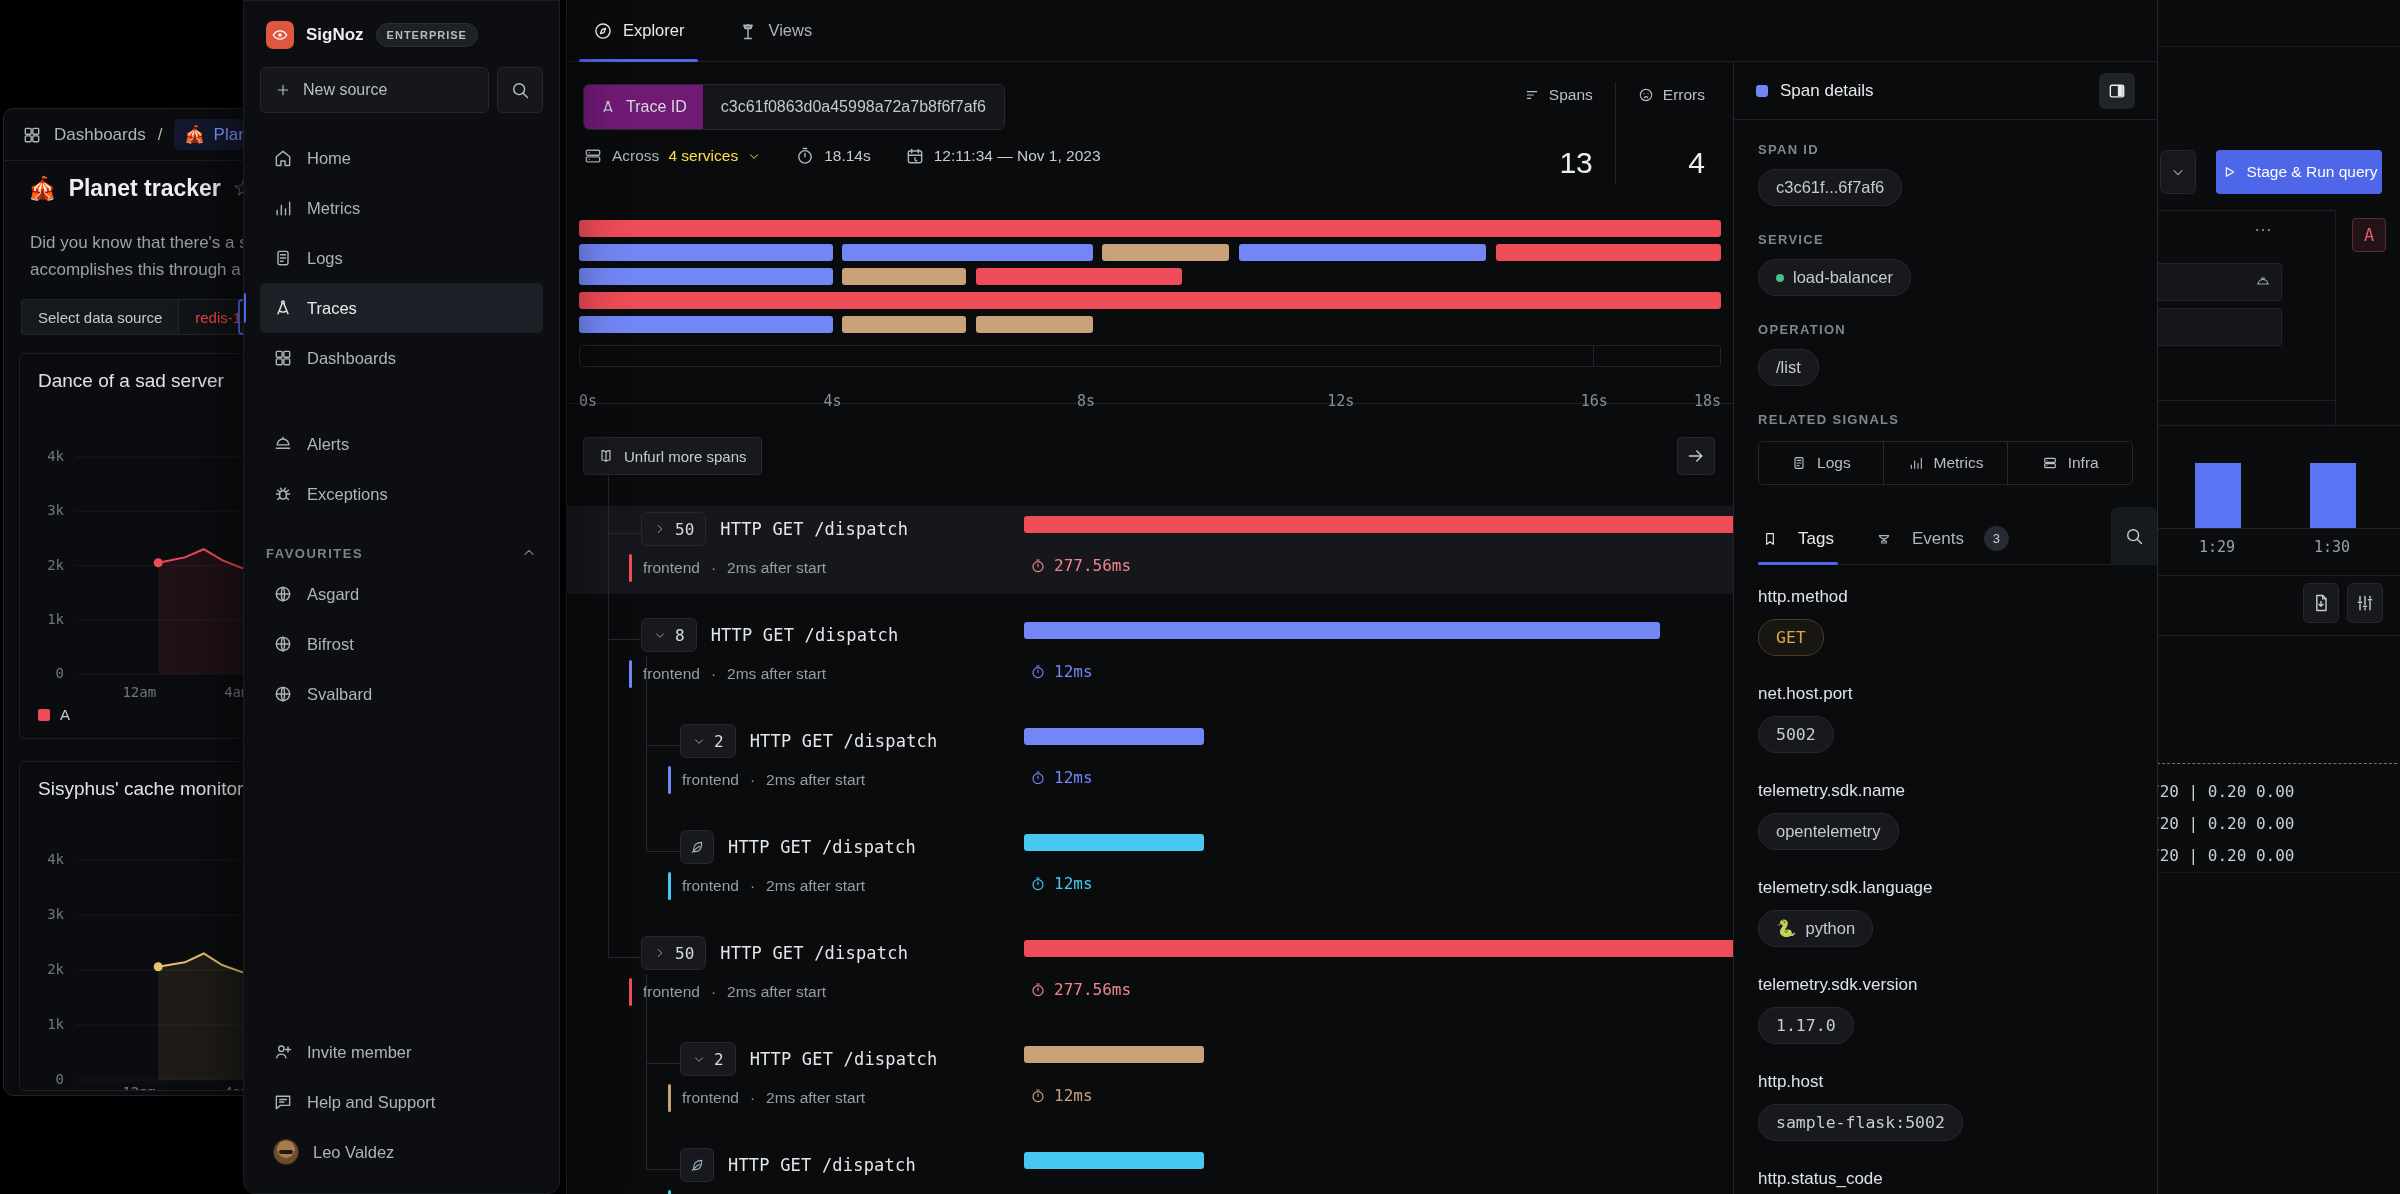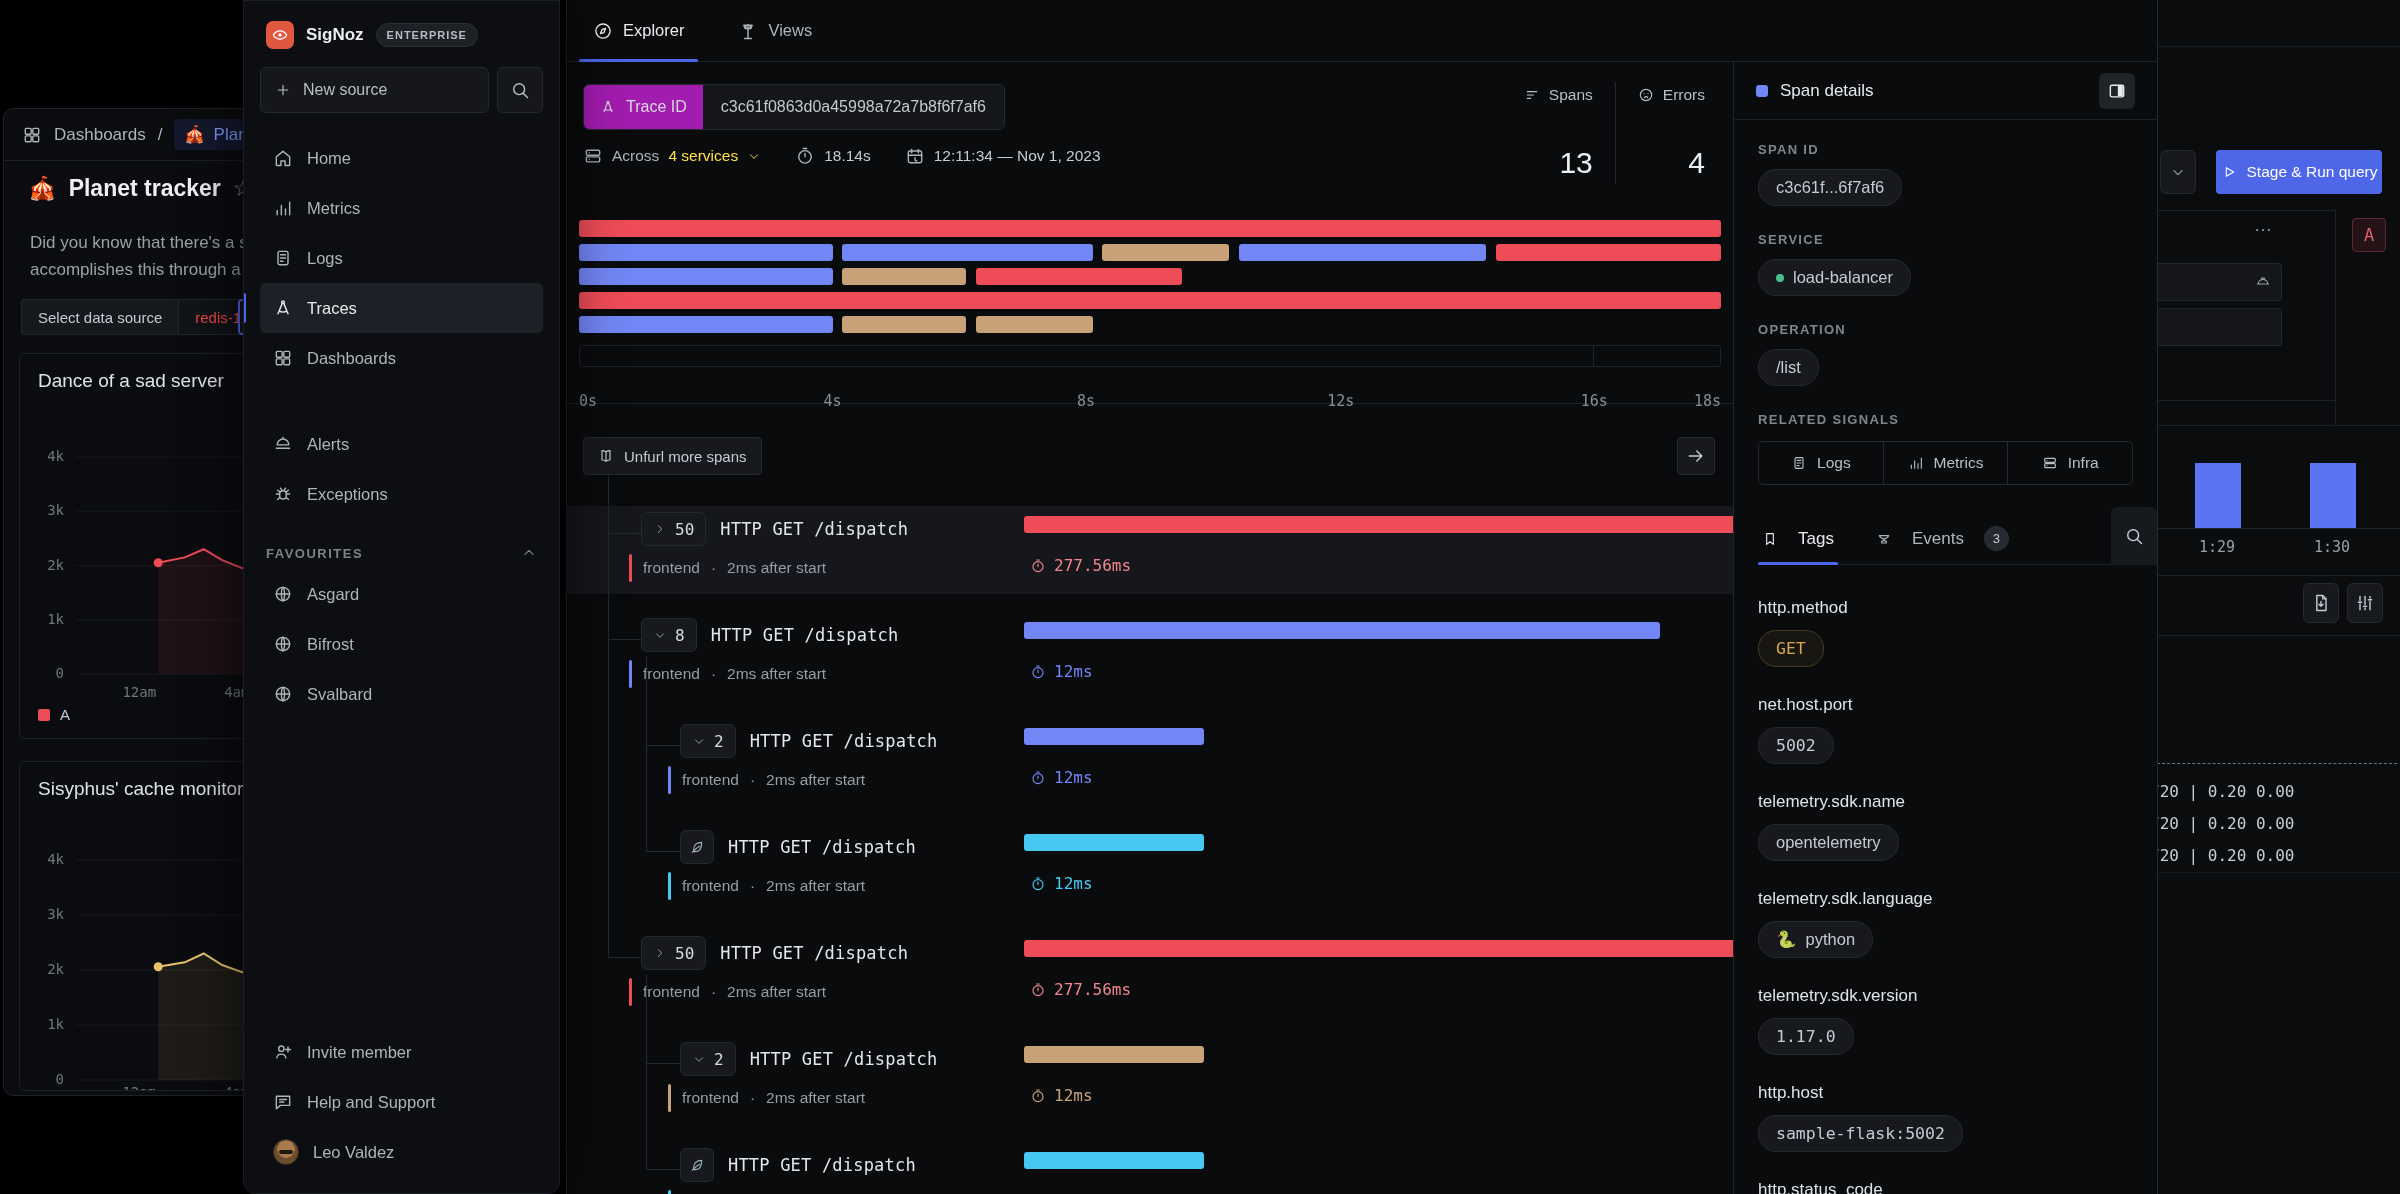--- a/index.html
+++ b/index.html
@@ -54,21 +54,21 @@
   .tabbar{height:62px;border-bottom:1px solid #1d2125;display:flex;align-items:stretch;padding-left:12px;flex:none}
   .tab{display:flex;align-items:center;gap:10px;padding:0 14px;margin-right:26px;font-size:16.5px;color:#aeb4bb;position:relative;cursor:pointer}
   .tab.active{color:#e8eaec}
   .tab.active::after{content:"";position:absolute;left:0;right:0;bottom:-1px;height:3px;background:#4e67e8;border-radius:2px}
   .drawer-body{display:flex;flex:1;min-height:0}
   #main-col{width:1167px;flex:none;border-right:1px solid #202428;display:flex;flex-direction:column}
   #details-col{flex:1;position:relative;overflow:hidden;display:flex;flex-direction:column}
 
   .trace-header{height:146px;flex:none;position:relative;padding:22px 0 0 16px}
   .tid-chip{display:inline-flex;height:46px;border:1px solid #26292e;border-radius:6px;overflow:hidden}
-  .tid-left{display:flex;align-items:center;gap:10px;padding:0 16px;background:#a21caf;color:#d6dade;font-size:16px}
+  .tid-left{display:flex;align-items:center;gap:10px;padding:0 16px;background:#701a75;color:#d6dade;font-size:16px}
   .tid-right{display:flex;align-items:center;padding:0 18px;background:#141619;color:#c3c9cf;font-size:16px}
   .meta-row{display:flex;align-items:center;gap:34px;margin-top:16px;font-size:15.5px;color:#aeb4bb}
   .meta-item{display:flex;align-items:center;gap:9px}
   .meta-strong{color:#c6cbd1}
   .link-blue{color:#fde047}
   .counts{position:absolute;right:6px;top:20px;height:102px;display:flex}
   .count-cell{display:flex;flex-direction:column;justify-content:space-between;align-items:flex-end;padding:4px 22px}
   .count-cell+.count-cell{border-left:1px solid #23262b}
   .count-label{display:flex;align-items:center;gap:9px;font-size:15.5px;color:#b9bfc6}
   .count-num{font-size:30px;color:#eceff1}
@@ -111,21 +111,21 @@
   .seg-group{display:flex;margin-top:14px;border:1px solid #26292b;border-radius:5px;overflow:hidden}
   .seg-btn{flex:1;height:42px;display:flex;align-items:center;justify-content:center;gap:10px;font-size:15.5px;color:#b9bfc6;cursor:pointer}
   .seg-btn+.seg-btn{border-left:1px solid #26292b}
   .sd-tabs{display:flex;align-items:stretch;height:52px;margin-top:28px;border-bottom:1px solid #1d2125;position:relative}
   .sd-tab{display:flex;align-items:center;gap:20px;padding:0 4px;margin-right:34px;font-size:17px;color:#aeb4bb;position:relative;cursor:pointer}
   .sd-tab.active{color:#e8eaec}
   .sd-tab.active::after{content:"";position:absolute;left:0;right:0;bottom:-1px;height:3px;background:#4e67e8;border-radius:2px}
   .sd-count{min-width:25px;height:25px;border-radius:50%;background:#272b31;display:flex;align-items:center;justify-content:center;font-size:13px;color:#c6ccd2}
   .sd-searchtile{position:absolute;right:-24px;top:-6px;width:46px;height:58px;background:#16191e;border-radius:6px 6px 0 0;display:flex;align-items:center;justify-content:center;color:#c6ccd2;cursor:pointer}
   .tag-key{margin-top:28px;font-size:17px;color:#dfe3e7}
-  .tag-key:first-child{margin-top:33px}
+  .tag-key:first-child{margin-top:22px}
 
   
   #right-strip{position:absolute;left:2158px;top:0;width:242px;height:1194px;background:#0b0c0e;z-index:5}
   .rs-topbar{height:47px;border-bottom:1px solid #191c20}
   .rs-dd{position:absolute;left:2px;top:150px;width:36px;height:44px;display:flex;align-items:center;justify-content:center;background:#16181d;border:1px solid #24272c;border-radius:6px;color:#9aa0a6}
   .rs-run{position:absolute;left:58px;top:150px;height:44px;width:166px;display:flex;align-items:center;justify-content:center;gap:10px;background:#4e67e8;border-radius:4px;color:#fff;font-size:15.5px;font-weight:500;cursor:pointer}
   .rs-hline{position:absolute;height:1px;background:#1d2125}
   .rs-vline{position:absolute;width:1px;background:#1d2125}
   .rs-dots{position:absolute;left:95px;top:220px;color:#9aa1a8}
   .rs-achip{position:absolute;left:194px;top:218px;width:34px;height:34px;display:flex;align-items:center;justify-content:center;background:#241316;border:1px solid #5d2a31;border-radius:4px;color:#e0606c;font-size:17px}

